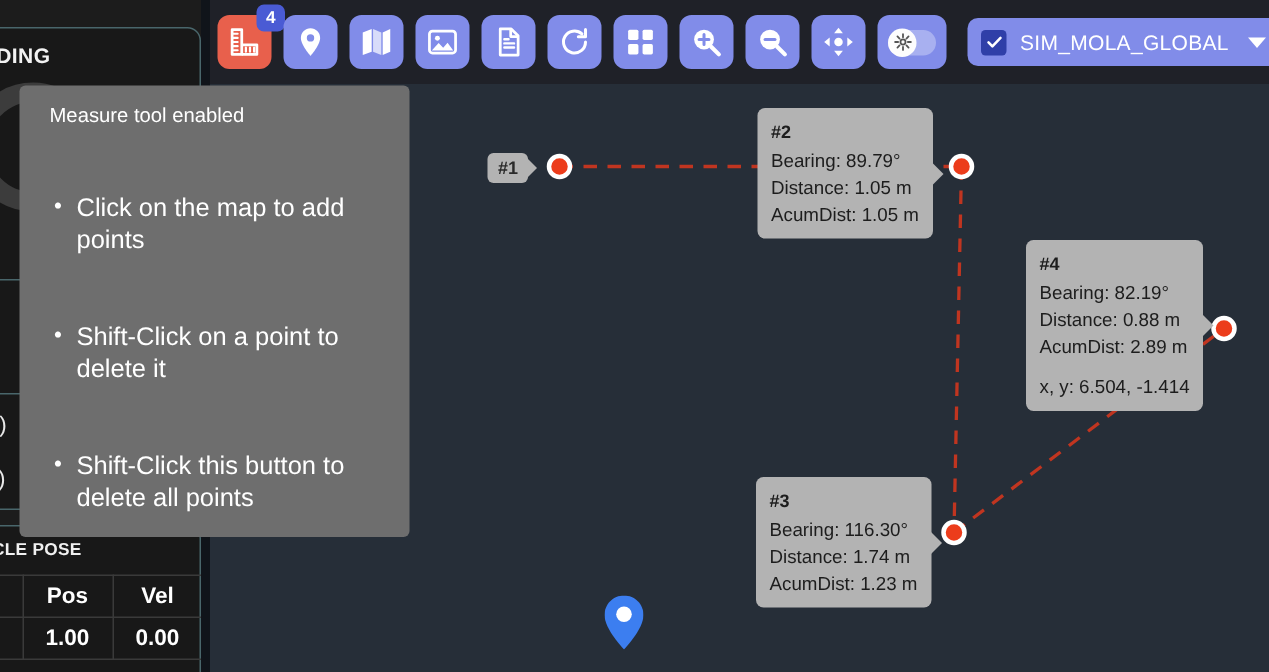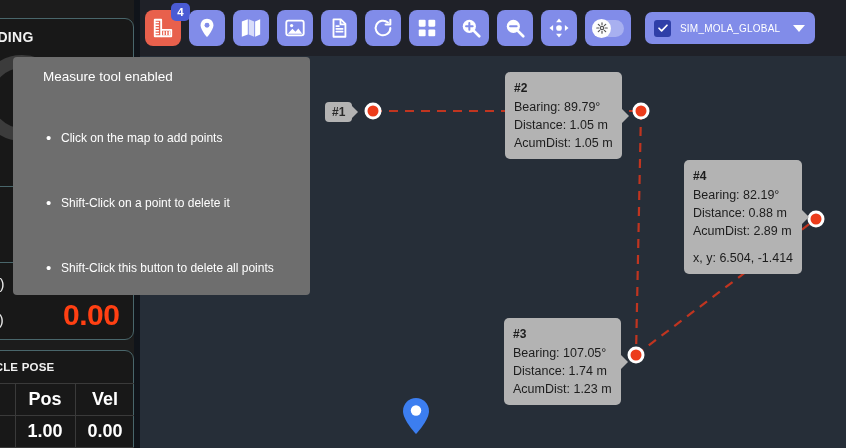--- a/index.html
+++ b/index.html
@@ -65,21 +65,21 @@
   .lp-pose .pose-title {
     position: absolute; left: 12px; top: 10px;
     color: #f0f0f0; font-size: 11.5px; font-weight: 700; letter-spacing: .2px;
   }
   .pose-table {
     position: absolute; left: 0px; top: 32px; width: 180px;
     border-collapse: collapse; table-layout: fixed;
   }
   .pose-table th, .pose-table td {
     border: 1px solid #3a3a3a;
-    color: #ffffff; font-size: 18px; font-weight: 700;
+    color: #ffffff; font-size: 15px; font-weight: 700;
     text-align: center; padding: 5px 0; width: 60px;
   }
   .pose-table th:first-child, .pose-table td:first-child { border-left: none; }
 
   
   .toolbar {
     position: absolute; left: 140px; top: 0; width: 706px; height: 56px;
     background: #1f2128;
     display: flex; align-items: center; gap: 8px; padding-left: 5px;
   }
@@ -111,21 +111,21 @@
   }
   .dropdown {
     height: 32px; border-radius: 7px; background: #818ce9;
     display: flex; align-items: center; gap: 9px;
     padding: 0 10px 0 9px; margin-left: 6px; cursor: pointer;
   }
   .dd-check {
     width: 17px; height: 17px; border-radius: 3px; background: #2f3fa8;
     display: flex; align-items: center; justify-content: center;
   }
-  .dd-label { color: #fff; font-size: 10px; letter-spacing: .2px; }
+  .dd-label { color: #fff; font-size: 14px; letter-spacing: .2px; }
   .dd-caret {
     width: 0; height: 0; margin-left: 4px;
     border-left: 6px solid transparent; border-right: 6px solid transparent;
     border-top: 7px solid #fff;
   }
 
   
   .ov { position: absolute; left: 0; top: 0; width: 846px; height: 448px; pointer-events: none; }
   .mpoint {
     position: absolute; width: 17px; height: 17px; border-radius: 50%;
@@ -153,28 +153,28 @@
   .tag1::after {
     content: ""; position: absolute; right: -6px; top: 50%;
     transform: translateY(-50%);
     border-top: 7px solid transparent; border-bottom: 7px solid transparent;
     border-left: 7px solid #b3b3b3;
   }
   .pin { position: absolute; transform: translate(-50%, -100%); }
 
   
   .tooltip {
-    position: absolute; left: 13px; top: 57px; width: 297px;
+    position: absolute; left: 13px; top: 57px; width: 260px;
     background: #6e6e6e; border-radius: 4px;
-    padding: 12px 14px 16px 30px; color: #fff;
+    padding: 12px 14px 16px 20px; color: #fff;
   }
   .tt-title { font-size: 13.5px; margin-bottom: 14px; }
   .tt-list { list-style: none; }
   .tt-list li {
-    font-size: 12px; line-height: 21px; position: relative; padding-left: 18px; margin-top: 44px;
+    font-size: 17px; line-height: 21px; position: relative; padding-left: 18px; margin-top: 44px;
   }
   .tt-list li::before {
     content: "\2022"; position: absolute; left: 3px; top: -1px;
     font-size: 15px; color: #fff;
   }
 </style>
 </head>
 <body>
 
 <div id="root">
@@ -244,21 +244,21 @@
       <b>89.79°</b><br>
       <span>Distance:</span>
       <b>1.05 m</b><br>
       <span>AcumDist:</span>
       <b>1.05 m</b>
     </div>
 
     <div class="mlabel" style="left:504px; top:318px;">
       <span class="lid">#3</span>
       <span>Bearing:</span>
-      <b>107.05°</b><br>
+      <b>116.30°</b><br>
       <span>Distance:</span>
       <b>1.74 m</b><br>
       <span>AcumDist:</span>
       <b>1.23 m</b>
     </div>
 
     <div class="mlabel" style="left:684px; top:160px;">
       <span class="lid">#4</span>
       <span>Bearing:</span>
       <b>82.19°</b><br>

